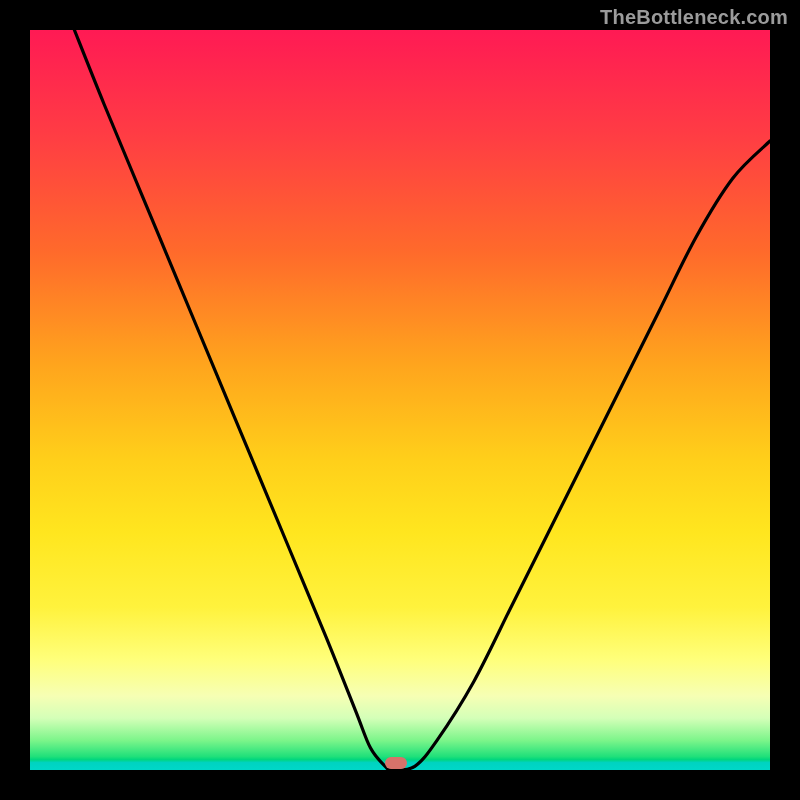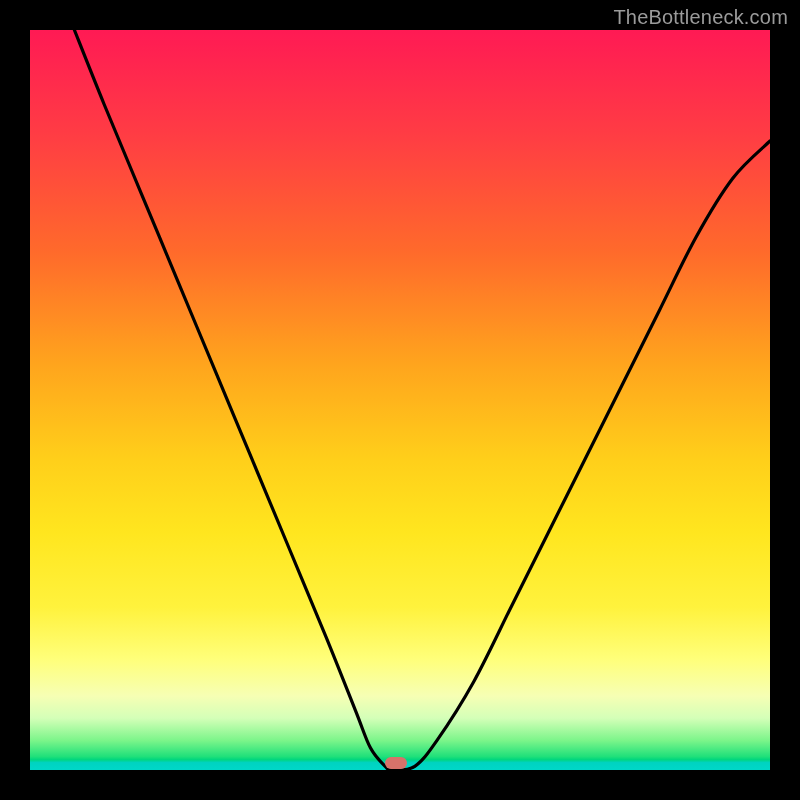--- a/index.html
+++ b/index.html
@@ -60,21 +60,21 @@
     background: #d7726a;
     transform: translate(-50%, -50%);
   }
   .watermark {
     position: absolute;
     top: 6px;
     right: 12px;
     color: #9b9b9b;
     font-size: 20px;
     letter-spacing: 0.2px;
-    font-weight: 400;
+    font-weight: 700;
   }
 </style>
 </head>
 <body>
 
 <div class="frame">
 
   <div class="watermark">TheBottleneck.com</div>
 
   <div class="plot-area">

